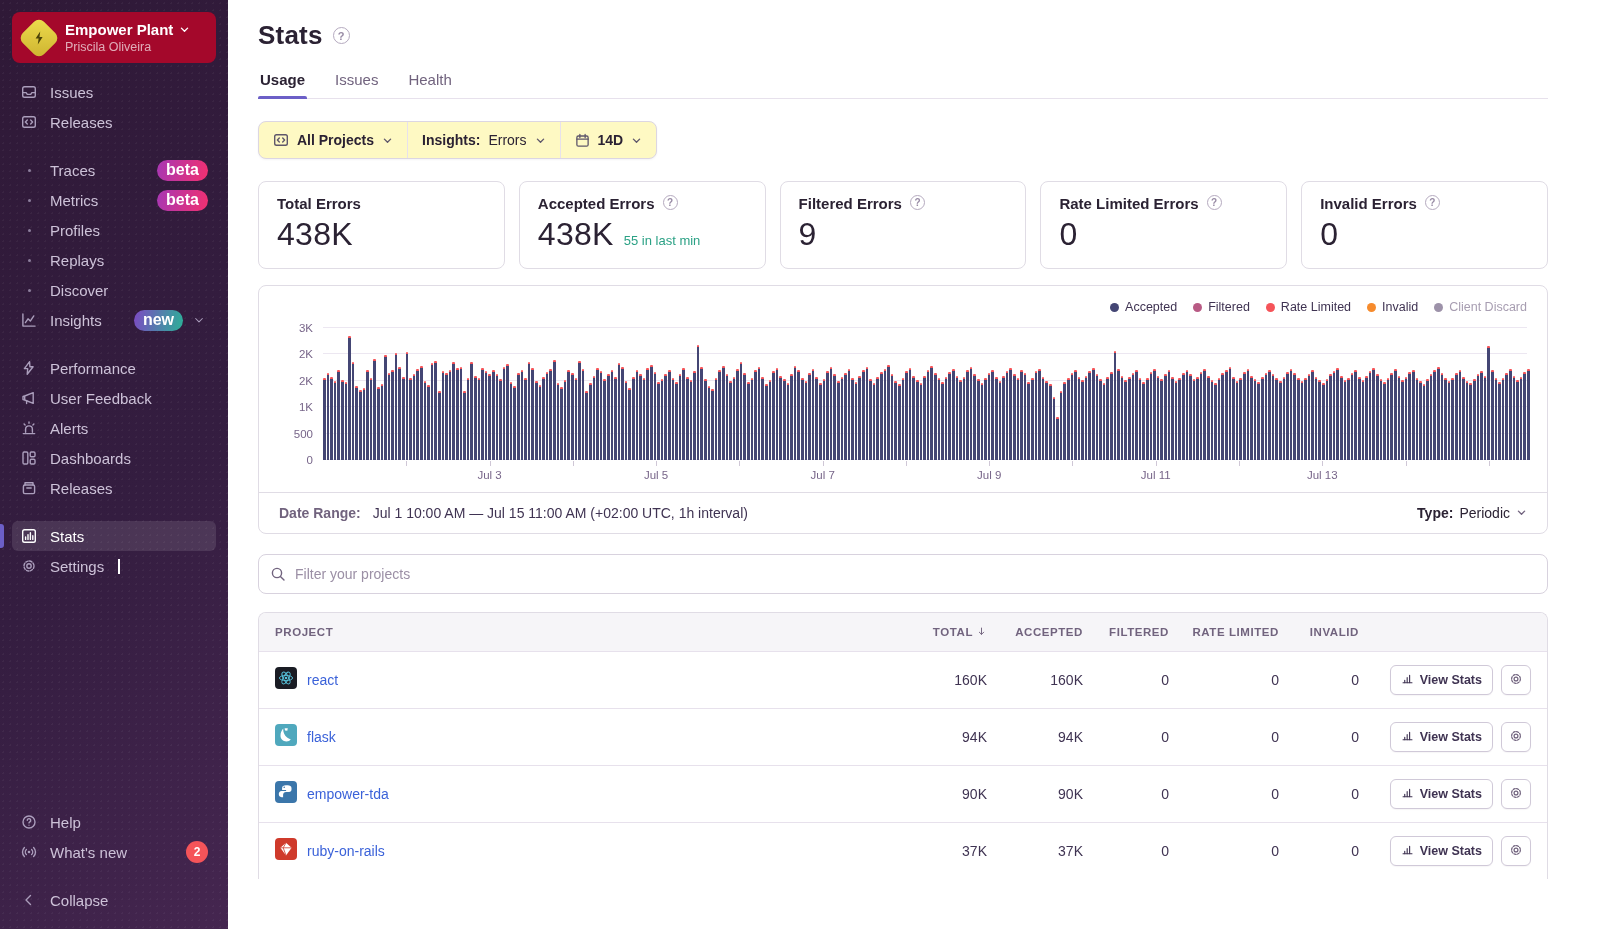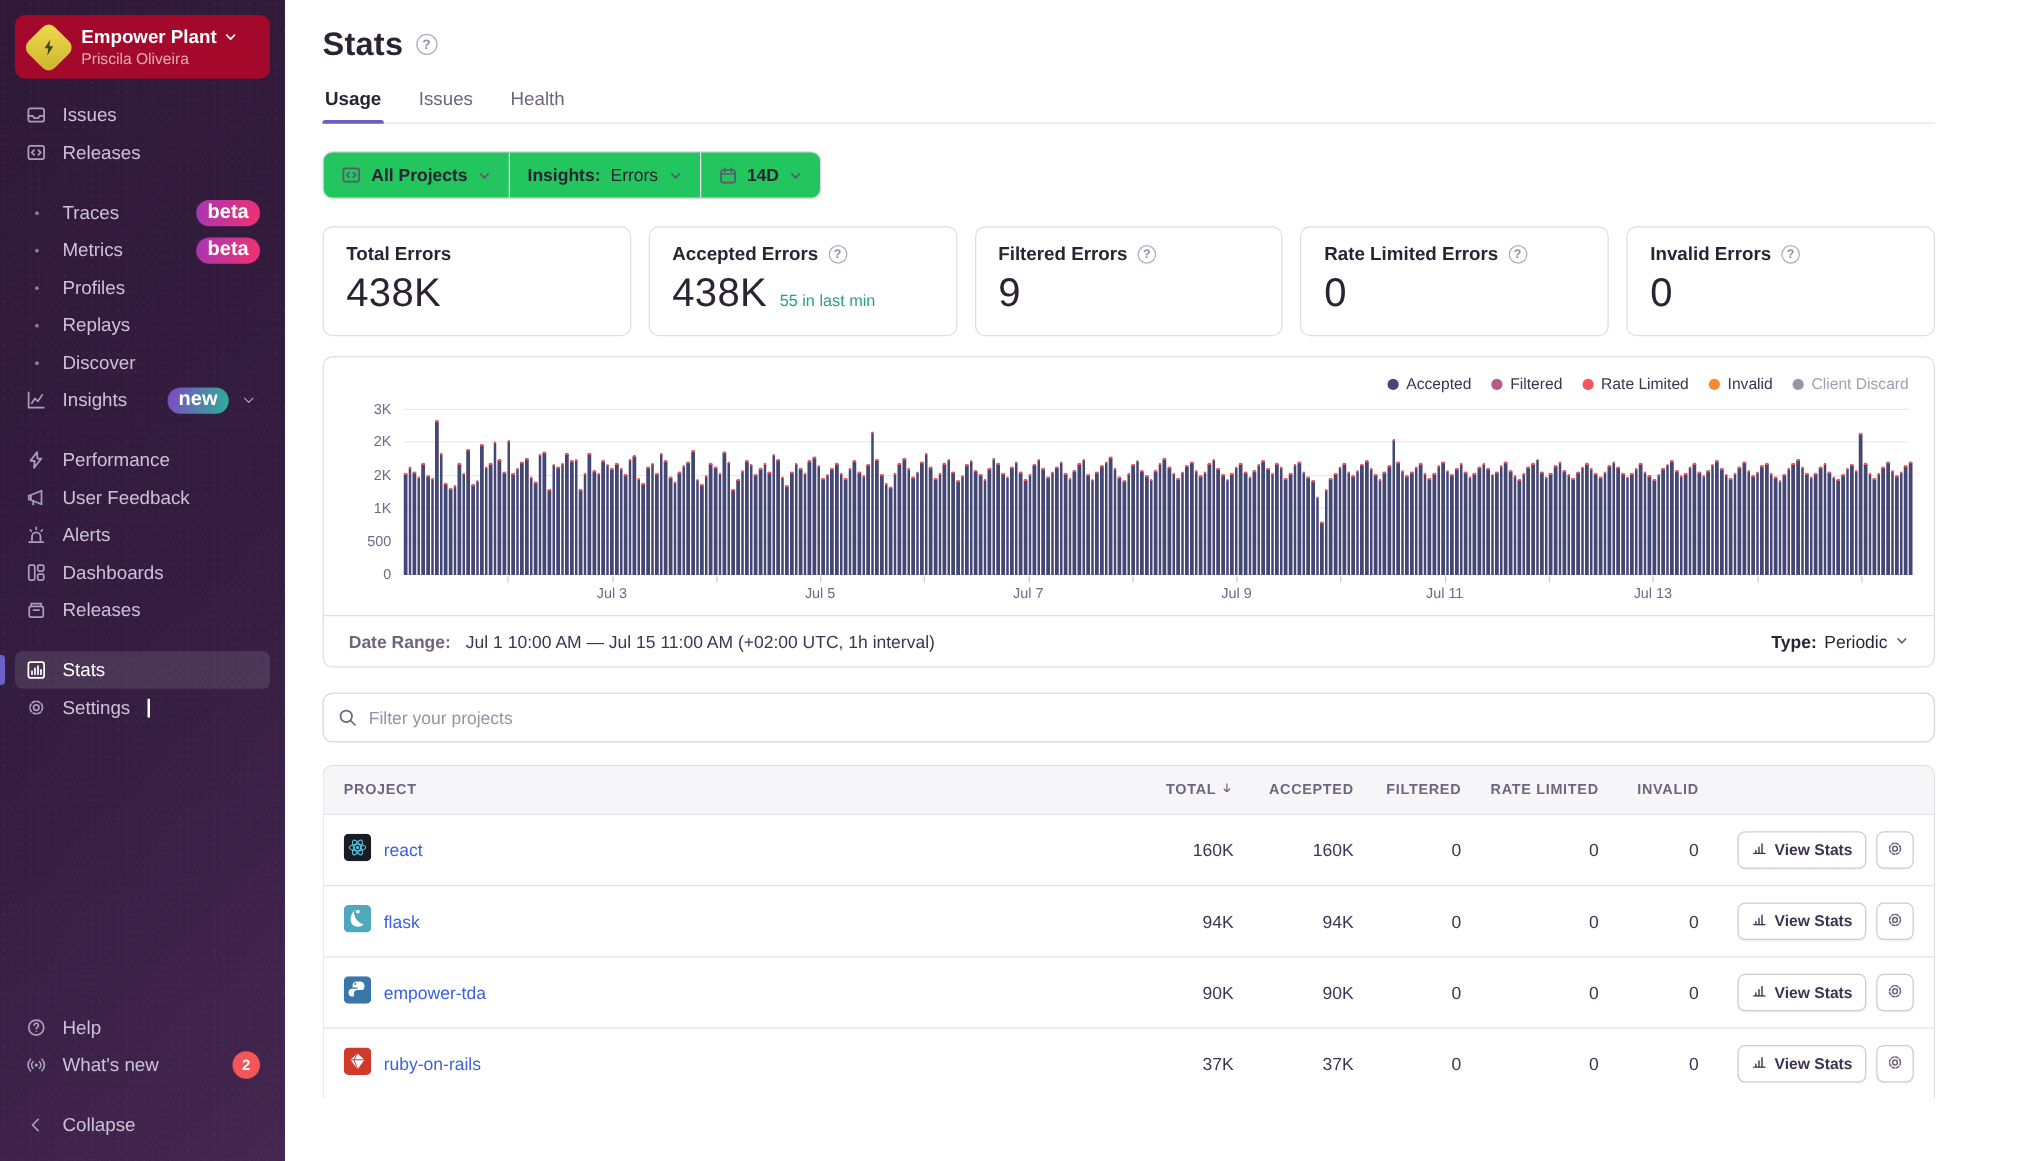--- a/index.html
+++ b/index.html
@@ -50,30 +50,30 @@
   .page-title { font-size:26px; font-weight:700; color:#2b2233; letter-spacing:.2px;}
   .help-circ { width:17px; height:17px; border:1px solid #b5aabf; border-radius:50%; color:#988ba5;
     font-size:11px; font-weight:700; display:flex; align-items:center; justify-content:center; cursor:pointer;}
   .help-circ.sm { width:15px; height:15px; font-size:10px; }
   .tabs { display:flex; gap:26px; margin-top:16px; border-bottom:1px solid #e7e1ec; }
   .tab { padding:4px 2px 10px; font-size:15px; color:#71637e; cursor:pointer; position:relative; }
   .tab.active { color:#2b2233; font-weight:600; }
   .tab.active::after { content:""; position:absolute; left:0; right:0; bottom:-1px; height:3px;
     background:#6c5fc7; border-radius:2px 2px 0 0; }
   .filter-bar { margin-top:22px; display:inline-flex; border:1px solid #dcd6e2; border-radius:8px;
-    background:#22c55e; box-shadow:0 1px 2px rgba(43,34,51,.05); overflow:hidden; }
+    background:#fef9c3; box-shadow:0 1px 2px rgba(43,34,51,.05); overflow:hidden; }
   .seg { display:flex; align-items:center; gap:8px; padding:0 14px; height:36px; font-size:14px;
     color:#2b2233; cursor:pointer; }
   .seg + .seg { border-left:1px solid #e7e1ec; }
   .seg b { font-weight:700; }
   .seg .icn, .seg .chev2 { color:#5f576b; display:flex; }
   .chev2 { color:#71637e; }
   .cards { display:flex; gap:14px; margin-top:22px; }
   .card { flex:1; border:1px solid #e0dce5; border-radius:8px; padding:13px 18px 15px; background:#fff; }
-  .card-title { display:flex; align-items:center; gap:8px; font-size:15px; font-weight:700; color:#2b2233;}
+  .card-title { display:flex; gap:8px; font-size:15px; font-weight:700; color:#2b2233;}
   .card-value-row { display:flex; align-items:baseline; gap:10px; margin-top:4px; }
   .card-value { font-size:32px; font-weight:500; color:#2b2233; letter-spacing:.3px; }
   .card-sub { font-size:13px; font-weight:500; color:#2ba185; }
   
   .chart-panel { margin-top:16px; border:1px solid #e0dce5; border-radius:8px; background:#fff; }
   .chart-inner { padding:14px 20px 4px; }
   .legend { display:flex; justify-content:flex-end; gap:16px; font-size:12.5px; color:#3f3352; }
   .legend-item { display:flex; align-items:center; gap:6px; cursor:pointer; }
   .legend-item.inactive { color:#a79db1; }
   .legend-dot { width:9px; height:9px; border-radius:50%; }

